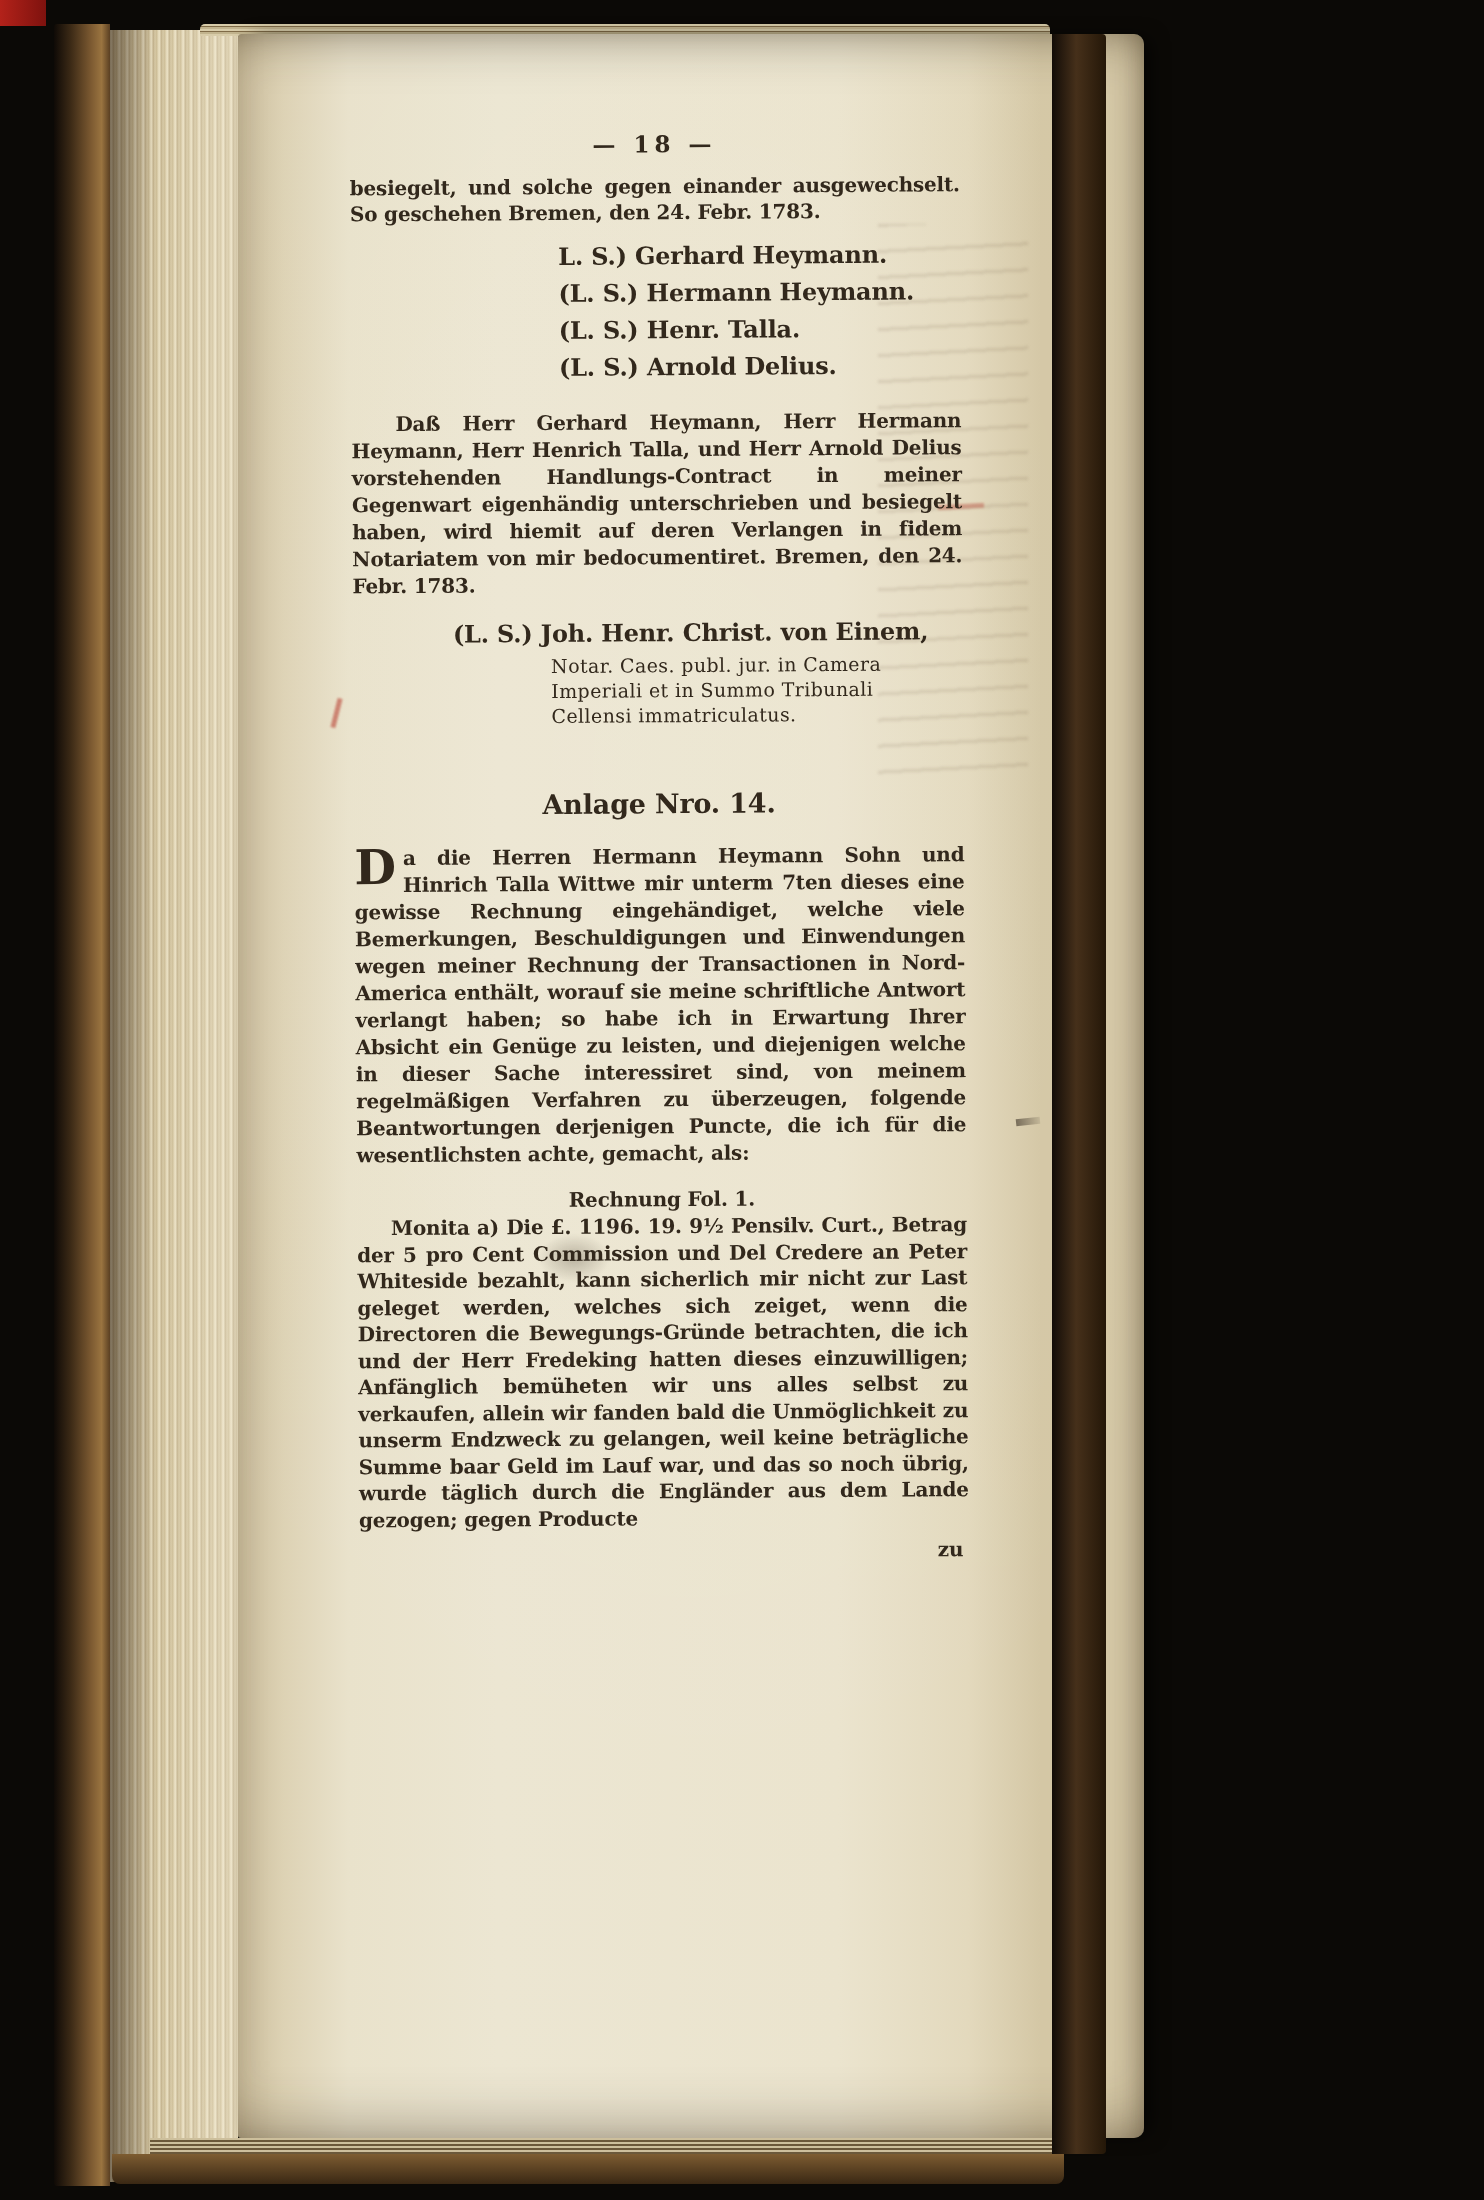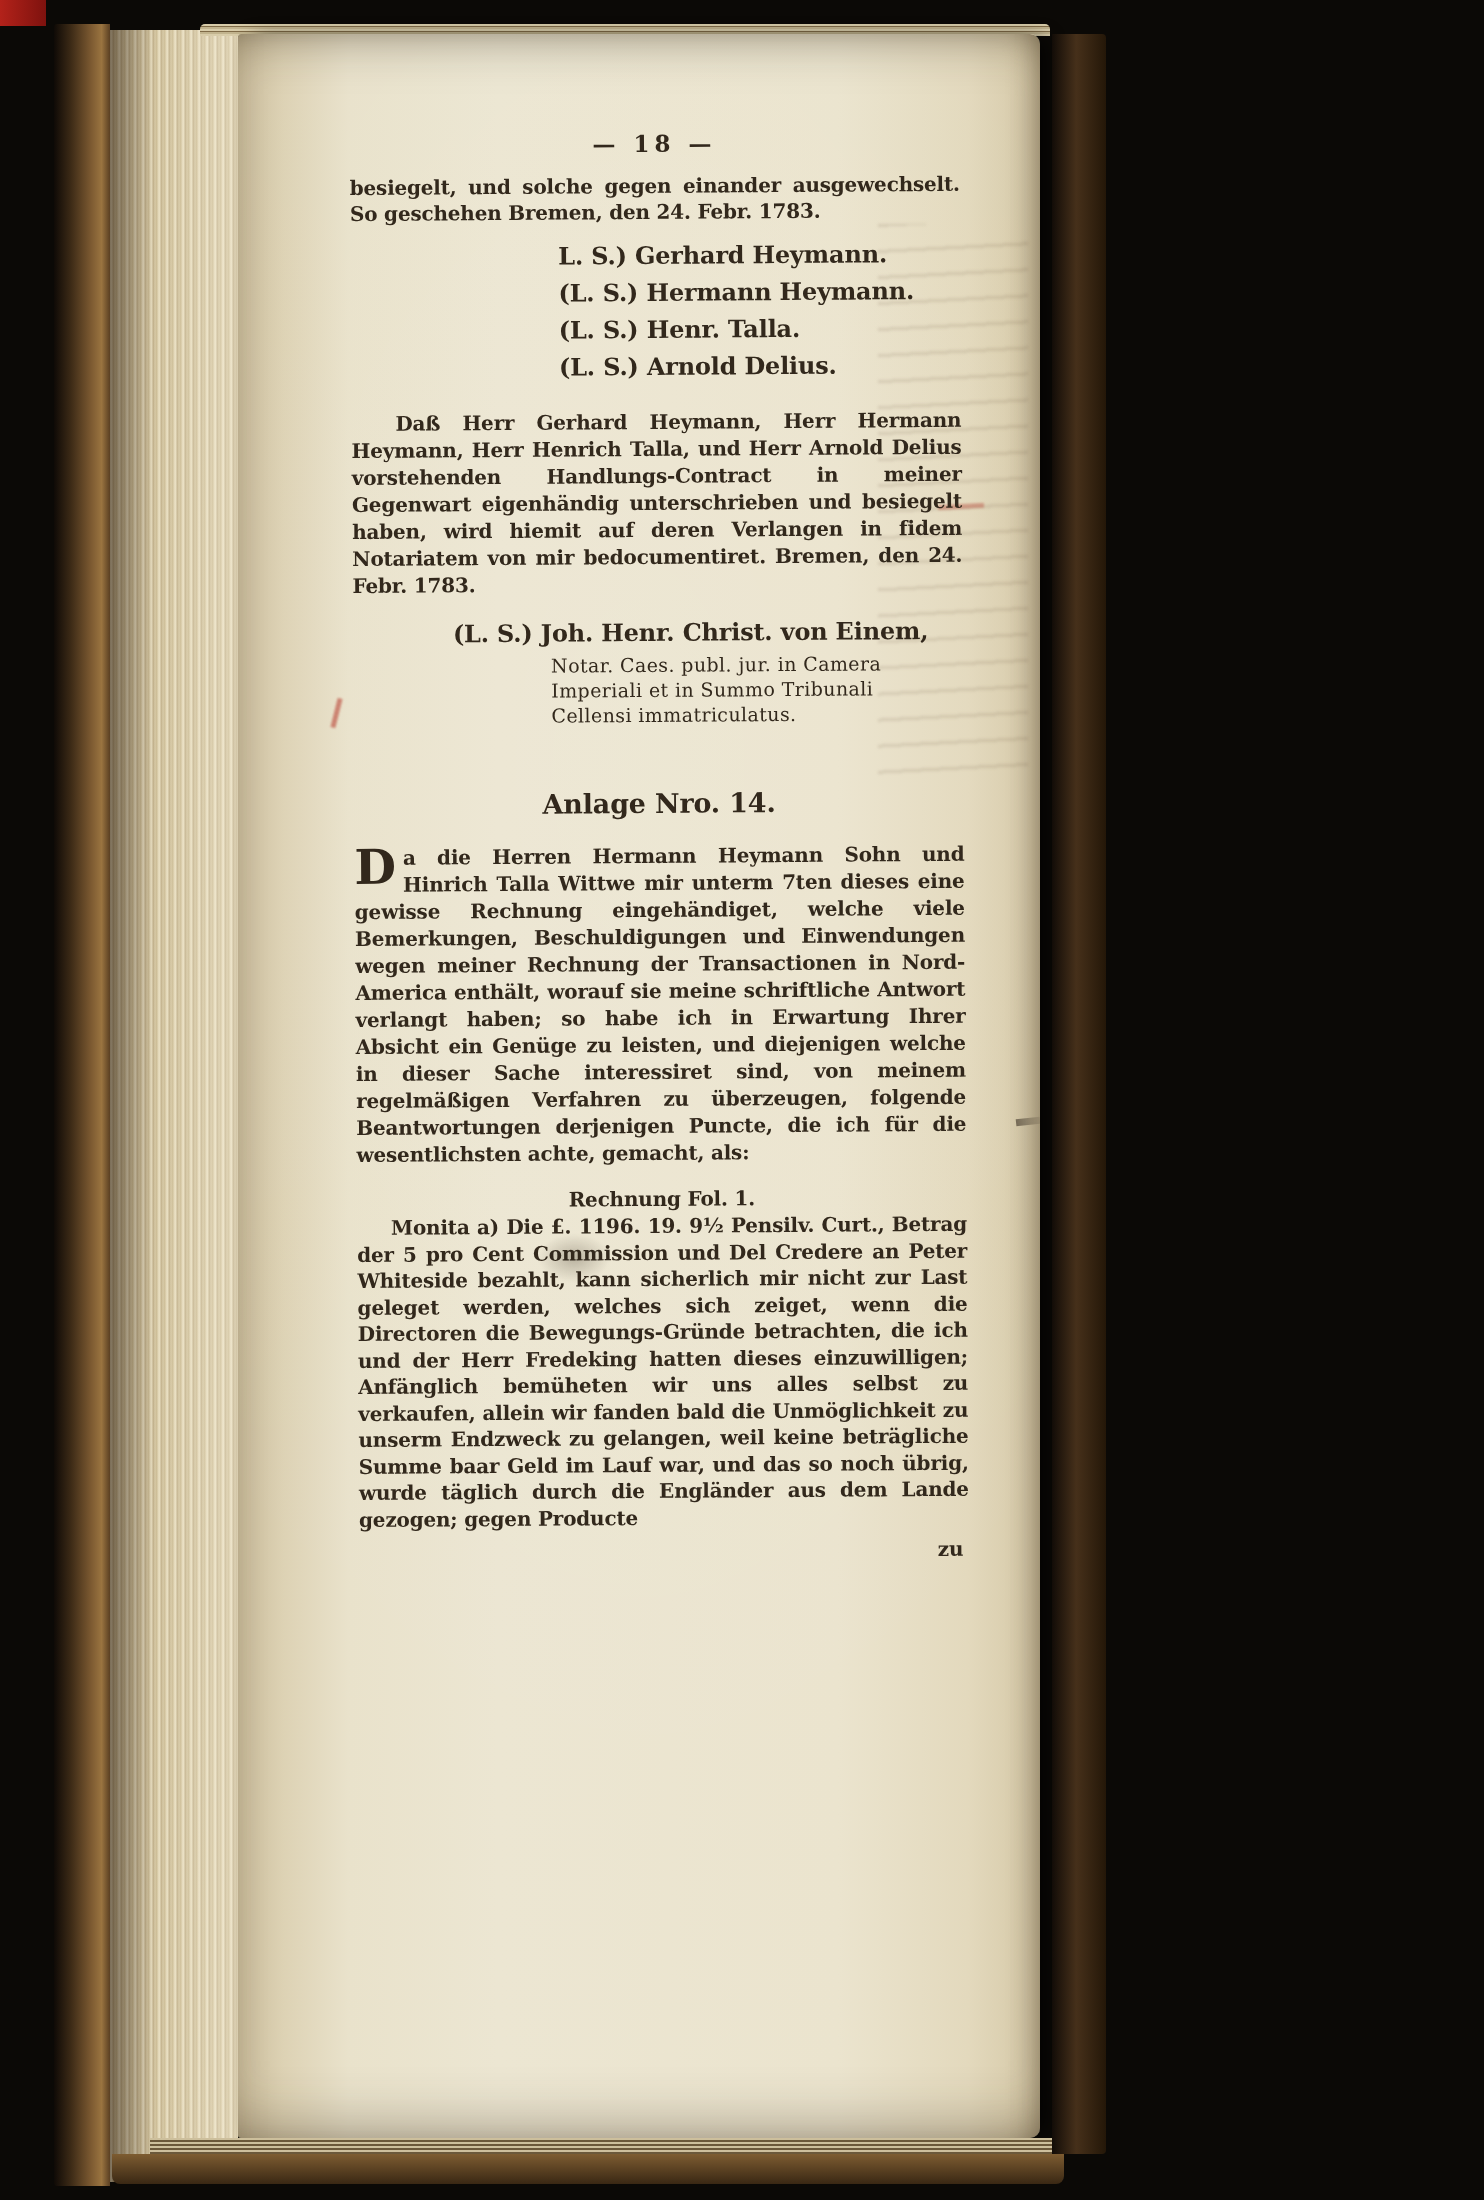--- a/index.html
+++ b/index.html
@@ -42,21 +42,21 @@
     border-radius: 0 0 8px 8px;
   }
   .cover-right {
     position: absolute; left: 1052px; top: 34px; width: 54px; height: 2120px;
     background: linear-gradient(90deg, #120c07, #46301a 45%, #241708);
     border-radius: 0 4px 4px 0;
   }
 
   
   .page {
-    position: absolute; left: 238px; top: 34px; width: 802px; height: 2104px;
+    position: absolute; left: 238px; top: 34px; width: 906px; height: 2104px;
     background:
       radial-gradient(120% 90% at 50% 35%, rgba(255,255,255,.07), rgba(0,0,0,0) 60%),
       linear-gradient(90deg, #c9bb9a 0px, #ddd2b4 45px, #e9e2cb 110px, #ece6d2 260px, #ebe4ce 600px, #e3d9bd 730px, #d4c7a5 802px);
     box-shadow:
       inset 0 30px 50px -30px rgba(60,45,25,.5),
       inset 0 -45px 60px -40px rgba(60,45,25,.45),
       inset -22px 0 30px -20px rgba(60,45,25,.45),
       10px 0 20px -6px rgba(0,0,0,.85);
     border-radius: 3px 10px 10px 3px;
   }

